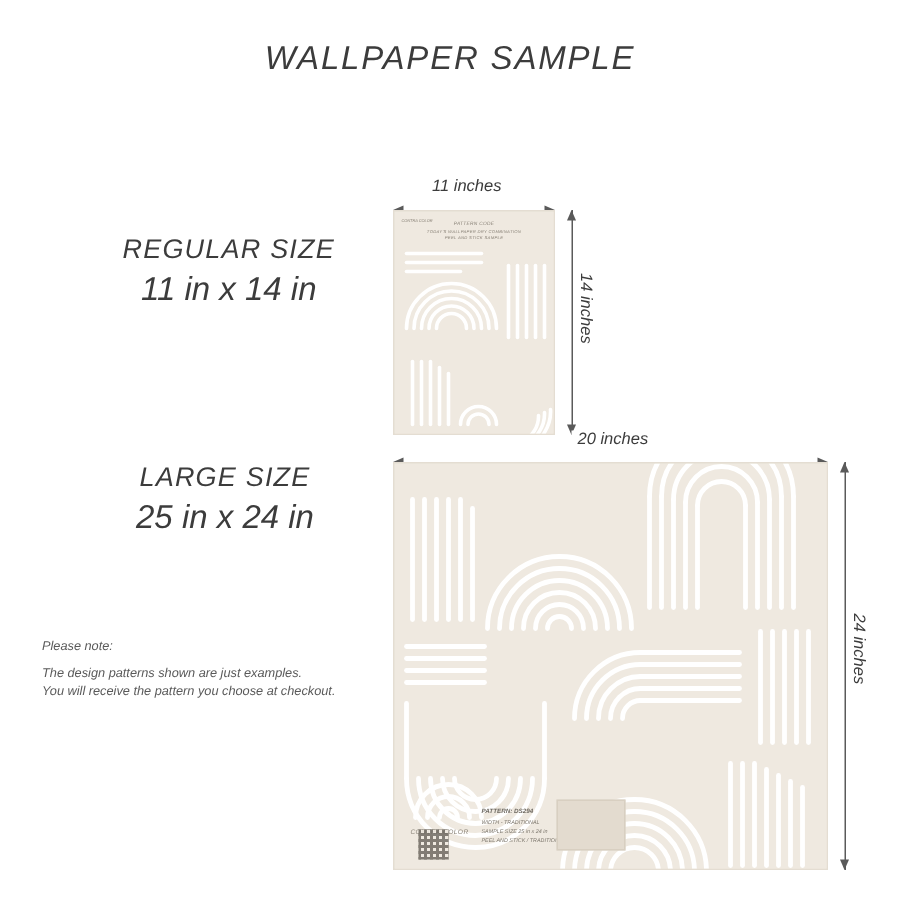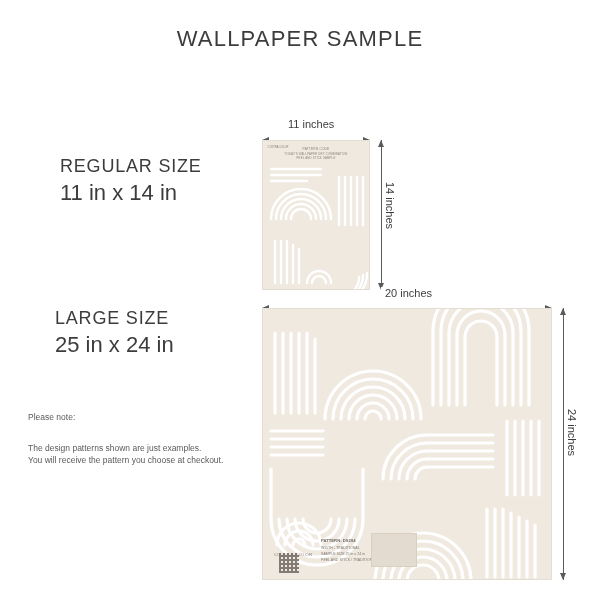--- a/index.html
+++ b/index.html
@@ -13,20 +13,21 @@
     font-family: "Liberation Sans", sans-serif;
     color: #3b3b3b;
     overflow: hidden;
     position: relative;
   }
 
   #page {
     position: relative;
     width: 600px;
     height: 480px;
+    font-style: italic;
   }
 
   
   .title {
     position: absolute;
     top: 26px;
     left: 0;
     width: 600px;
     text-align: center;
     font-size: 22px;
@@ -47,21 +48,21 @@
     box-sizing: border-box;
     padding: 7px 14px 0 14px;
     font-size: 11.5px;
     line-height: 17px;
   }
   .banner b { font-weight: 700; }
 
   
   .size-label {
     position: absolute;
-    text-align: left;
+    text-align: center;
     color: #3c3c3c;
     font-weight: 400;
   }
   .size-label .l1 {
     font-size: 18px;
     letter-spacing: 0.8px;
     display: block;
   }
   .size-label .l2 {
     font-size: 22px;
@@ -163,21 +164,21 @@
 
   
   .note {
     position: absolute;
     left: 28px;
     bottom: 14px;
     font-size: 8.5px;
     line-height: 12px;
     color: #5a5a5a;
   }
-  .note .head { font-weight: 400; margin-bottom: 19px; display:block; }
+  .note .head { font-weight: 400; margin-bottom: 6px; display:block; }
 </style>
 </head>
 <body>
 
 <div id="page">
 
   <div class="title">WALLPAPER SAMPLE</div>
 
 
   <div class="size-label" id="regular-label">

